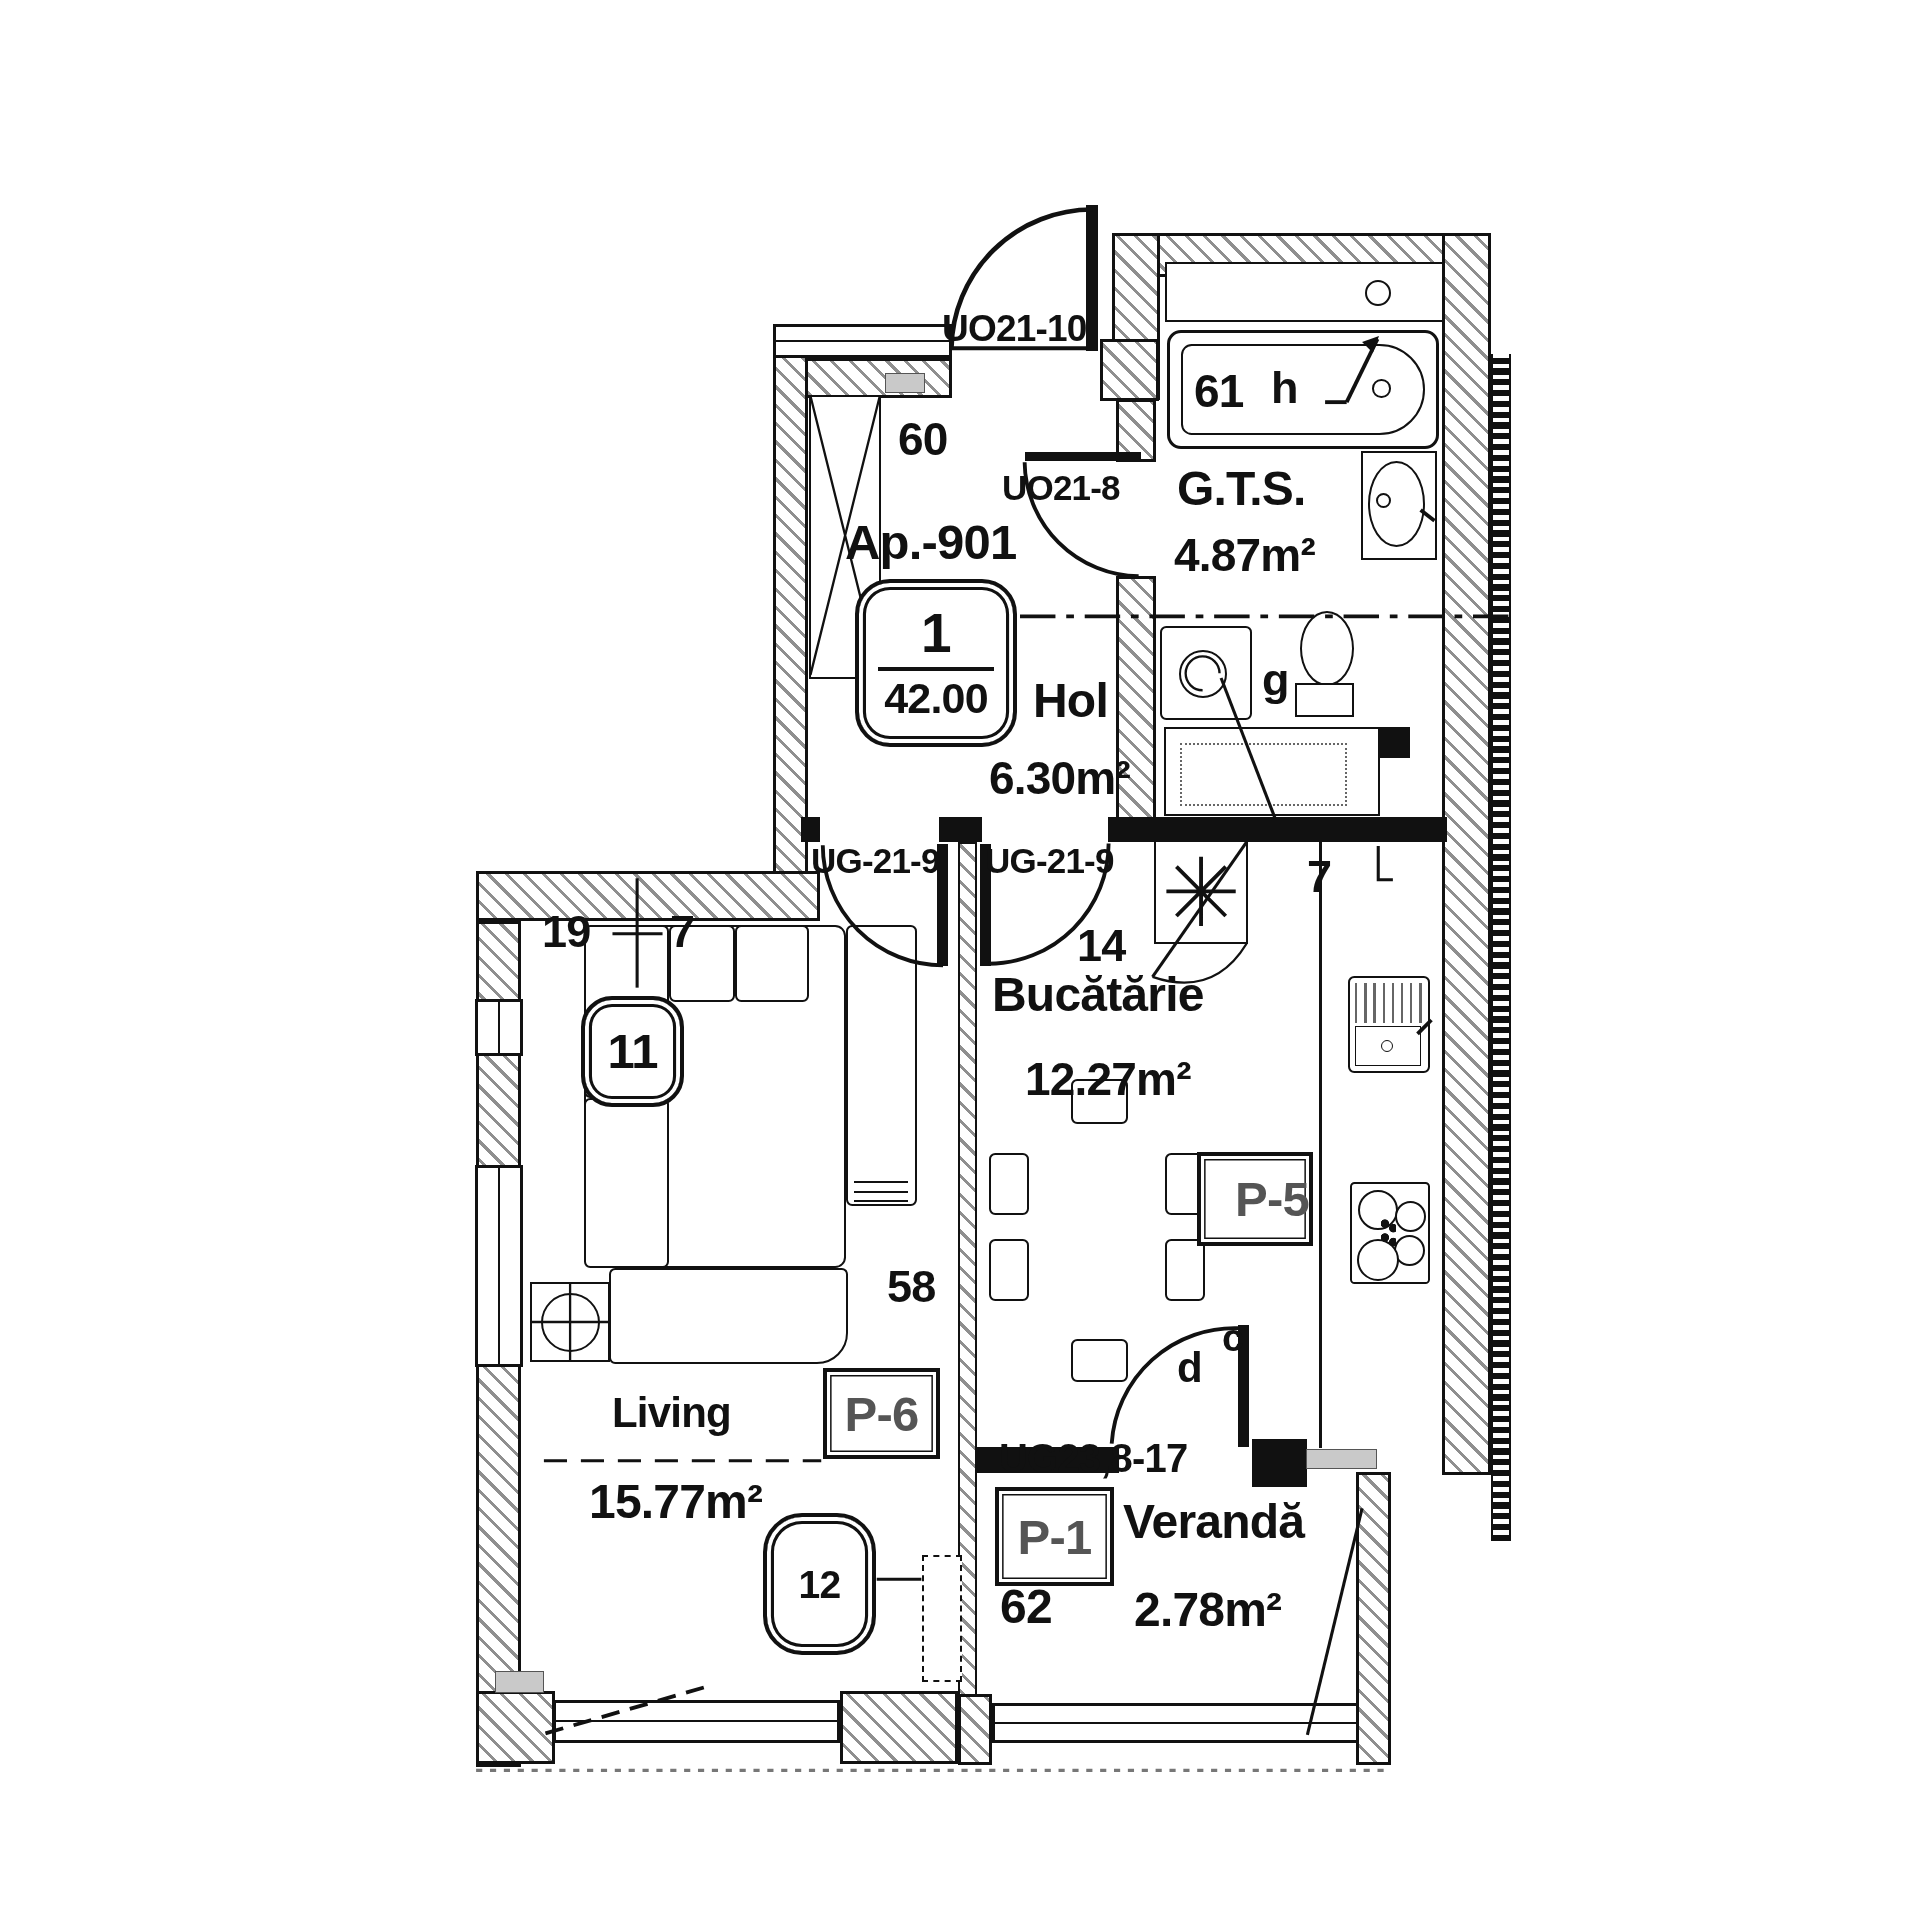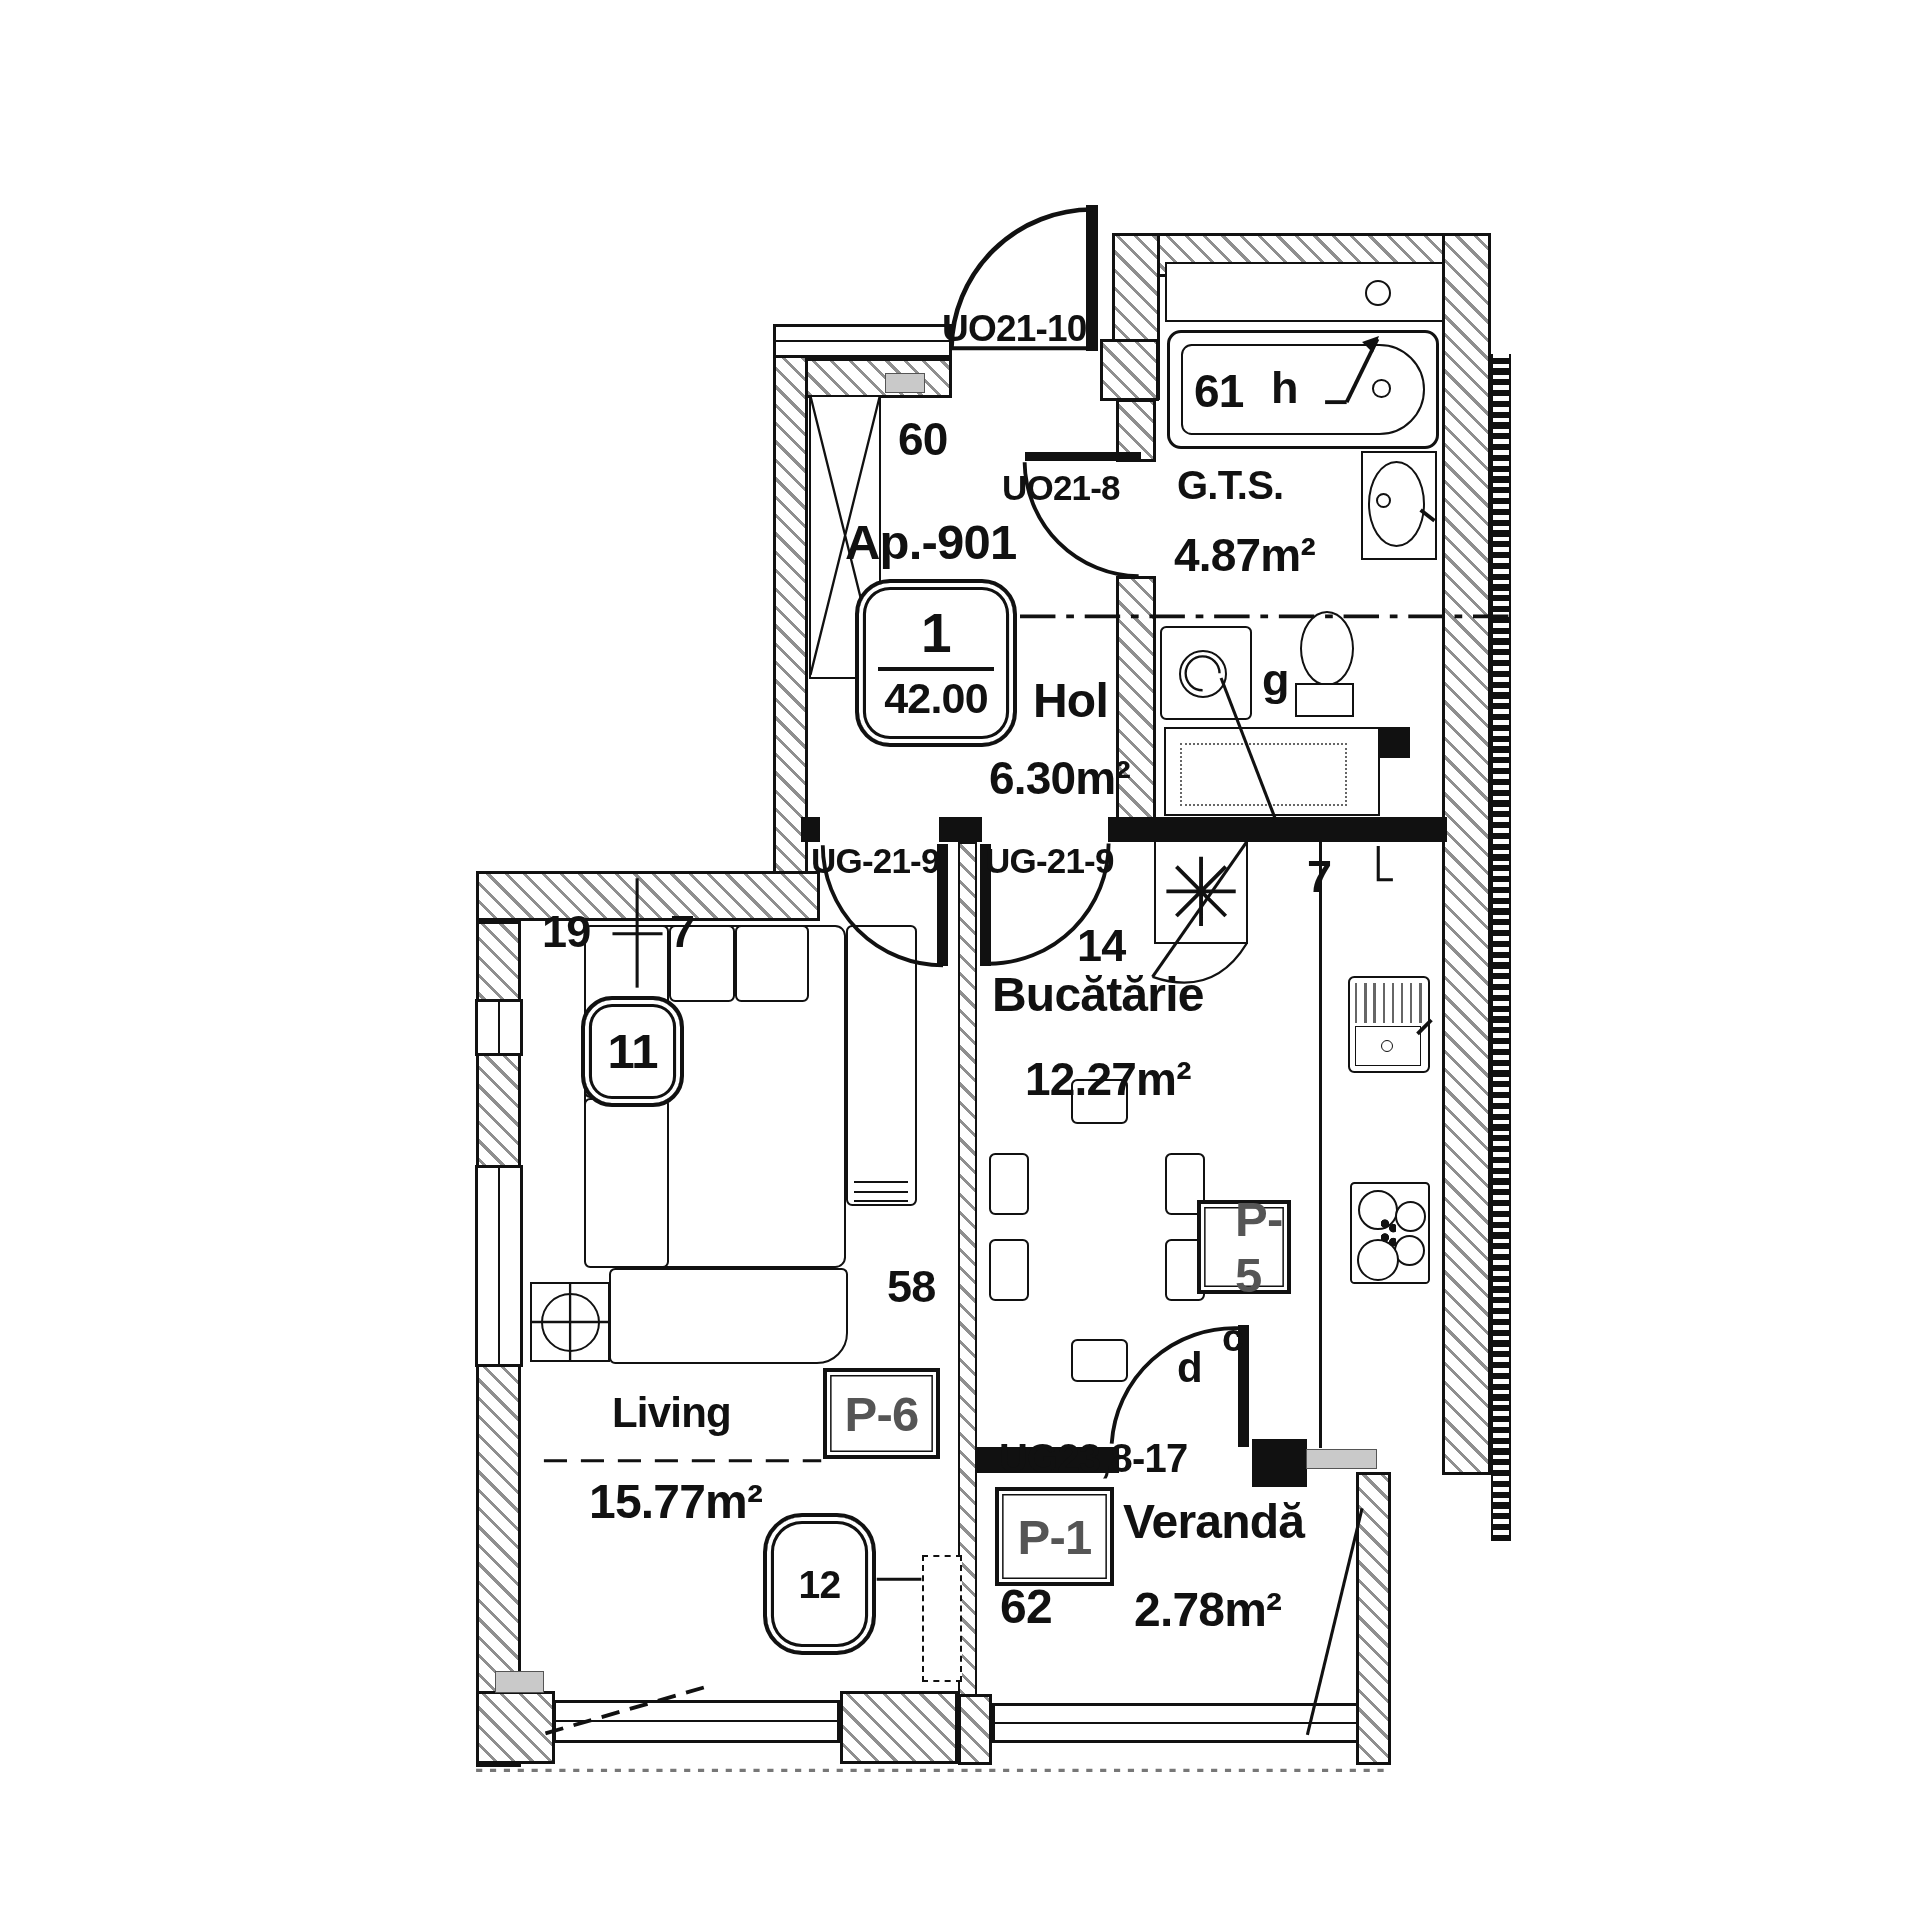--- a/index.html
+++ b/index.html
@@ -186,41 +186,41 @@
   <div class="lbl z5" style="left:898px;top:416px;font-size:46px;">60</div>
   <div class="lbl z5" style="left:845px;top:518px;font-size:49px;">Ap.-901</div>
 
   <div class="badge z5" style="left:855px;top:579px;width:162px;height:168px;">
     <div class="lbl" style="position:static;font-size:55px;margin-bottom:6.2px;">1</div>
     <div style="width:116px;height:3.9px;background:#111;"></div>
     <div class="lbl" style="position:static;font-size:43px;margin-top:6.2px;">42.00</div>
   </div>
 
   <div class="lbl z5" style="left:1002px;top:470px;font-size:35px;">UO21-8</div>
-  <div class="lbl z5" style="left:1177px;top:465px;font-size:40px;">G.T.S.</div>
+  <div class="lbl z5" style="left:1177px;top:465px;font-size:48px;">G.T.S.</div>
   <div class="lbl z5" style="left:1174px;top:532px;font-size:46px;">4.87m²</div>
   <div class="lbl z5" style="left:1194px;top:368px;font-size:46px;">61</div>
   <div class="lbl z5" style="left:1271px;top:365px;font-size:45px;">h</div>
   <div class="lbl z5" style="left:1262px;top:657px;font-size:45px;">g</div>
 
   <div class="lbl z5" style="left:1033px;top:677px;font-size:48px;">Hol</div>
   <div class="lbl z5" style="left:989px;top:755px;font-size:46px;">6.30m²</div>
 
   <div class="lbl z5" style="left:811px;top:843px;font-size:35px;">UG-21-9</div>
   <div class="lbl z5" style="left:985px;top:843px;font-size:35px;">UG-21-9</div>
 
   <div class="lbl z5" style="left:542px;top:909px;font-size:45px;">19</div>
   <div class="lbl z5" style="left:670px;top:909px;font-size:45px;">7</div>
   <div class="lbl z5" style="left:1077px;top:923px;font-size:45px;">14</div>
   <div class="lbl z5" style="left:1307px;top:854px;font-size:45px;">7</div>
 
   <div class="lbl z5" style="left:992px;top:971px;font-size:48px;">Bucătărie</div>
   <div class="lbl z5" style="left:1025px;top:1056px;font-size:46px;">12.27m²</div>
 
-  <div class="tag z5" style="left:1197px;top:1200px;width:94px;height:94px;padding-left:34px;">
+  <div class="tag z5" style="left:1197px;top:1152px;width:116px;height:94px;padding-left:34px;">
     <span>P-5</span>
   </div>
 
   <div class="lbl z5" style="left:875px;top:1264px;font-size:45px;margin-left:12px;">58</div>
 
   <div class="badge z5" style="left:581px;top:996px;width:103px;height:111px;border-radius:31px;">
     <span class="lbl" style="position:static;font-size:49px;">11</span>
   </div>
 
   <div class="tag z5" style="left:823px;top:1368px;width:117px;height:91px;">

